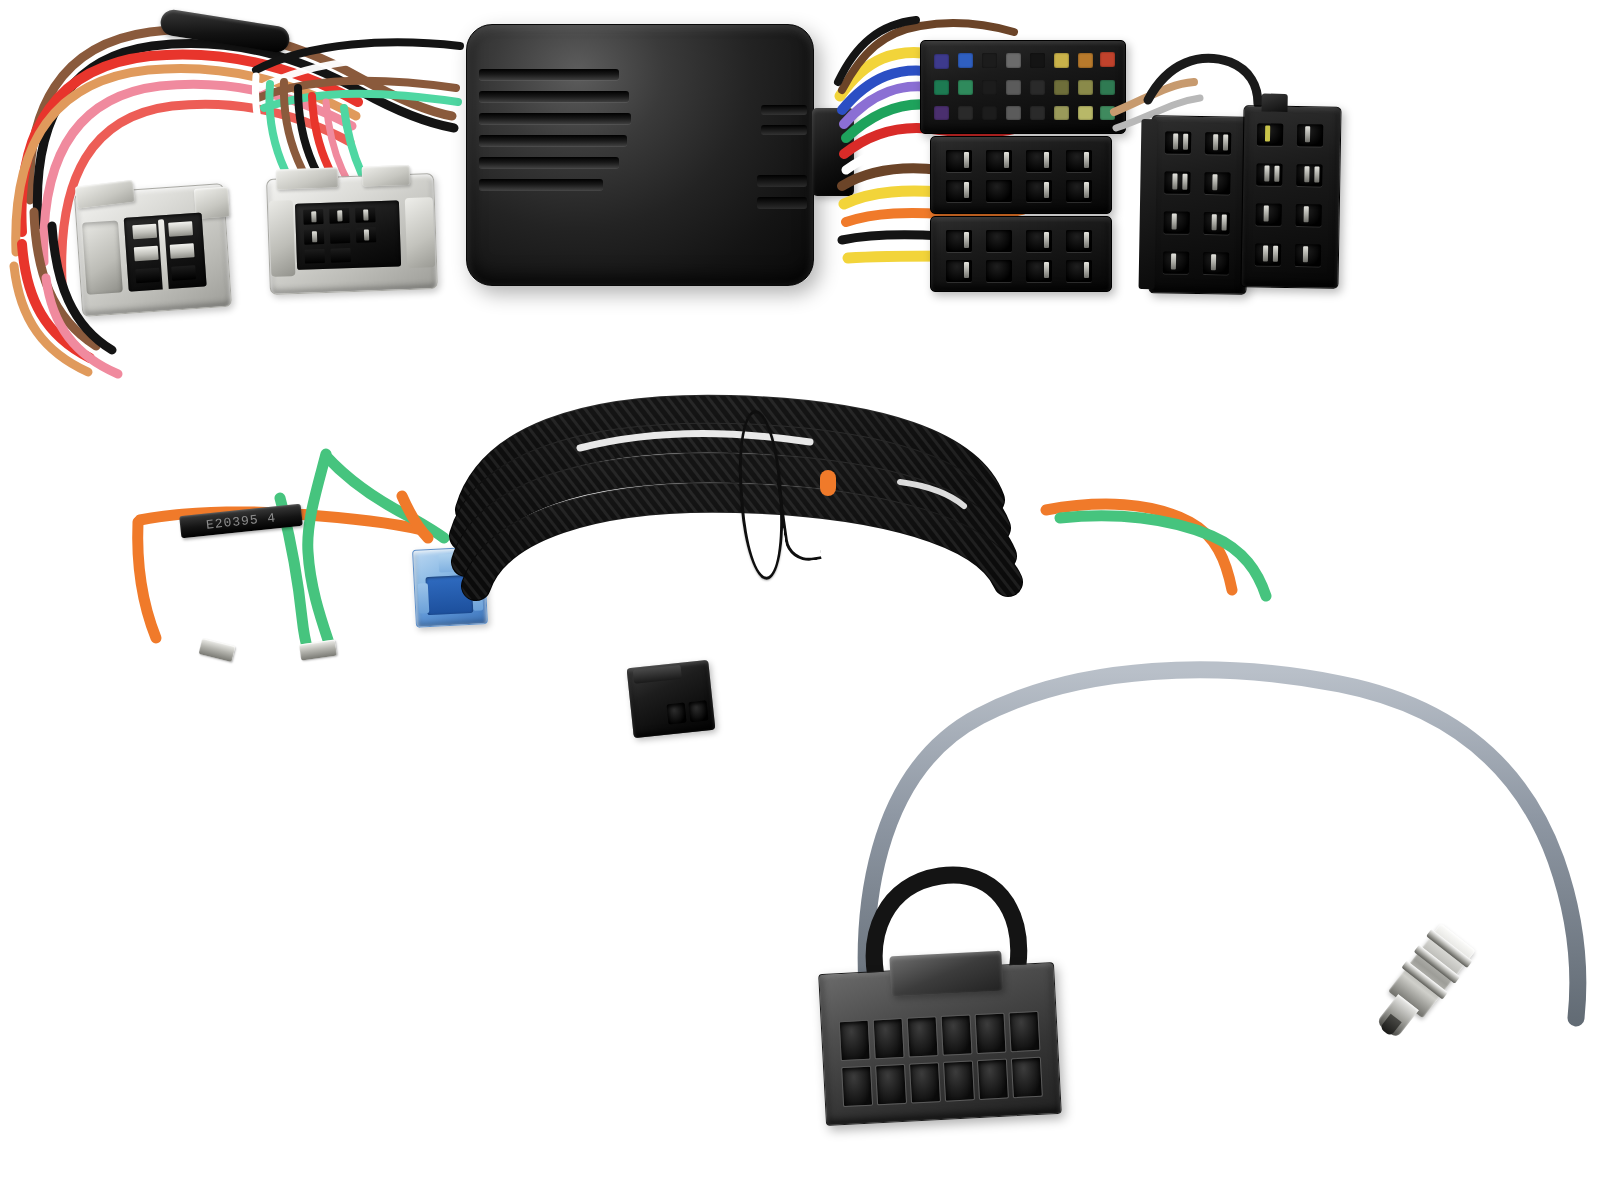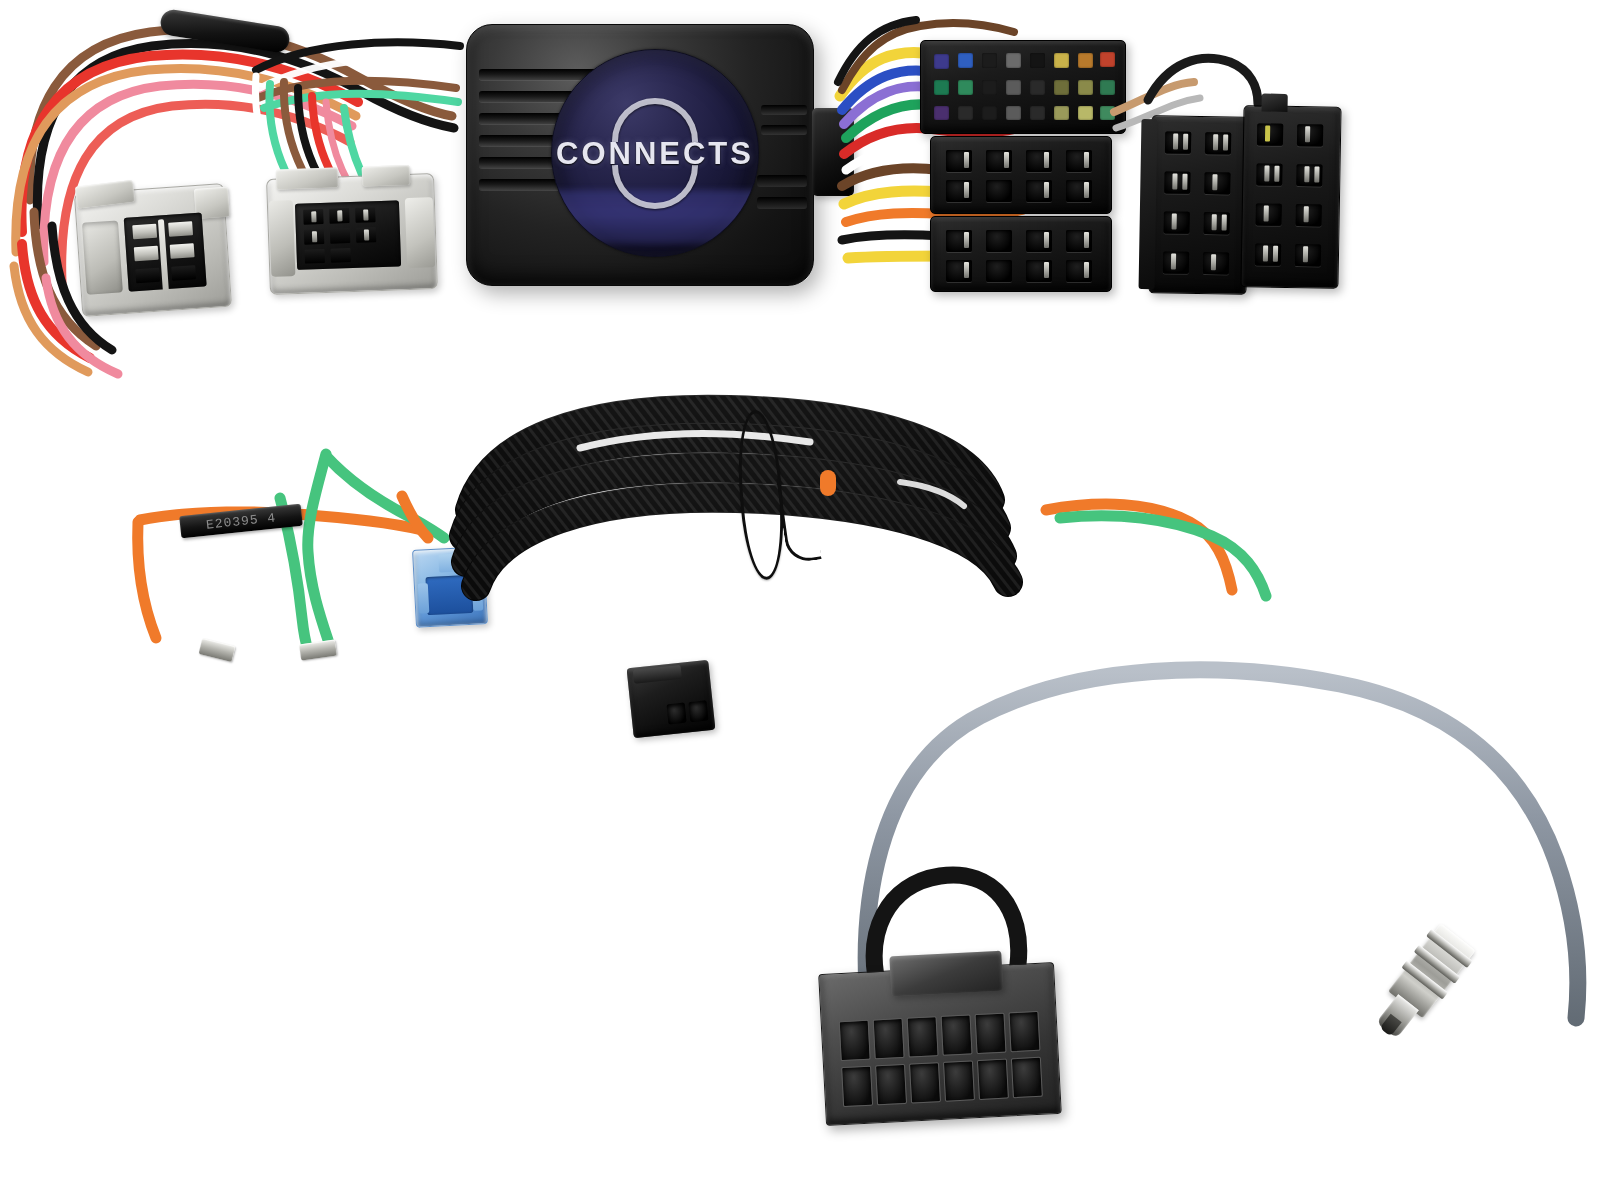--- a/index.html
+++ b/index.html
@@ -319,30 +319,20 @@
       <div class="vent" style="top:88px;  width:152px;"></div>
       <div class="vent" style="top:110px; width:148px;"></div>
       <div class="vent" style="top:132px; width:140px;"></div>
       <div class="vent" style="top:154px; width:124px;"></div>
 
       <div class="abs" style="right:6px;top:80px;width:46px;height:10px;background:linear-gradient(#000,#333);border-radius:3px;"></div>
       <div class="abs" style="right:6px;top:100px;width:46px;height:10px;background:linear-gradient(#000,#333);border-radius:3px;"></div>
       <div class="abs" style="right:6px;top:150px;width:50px;height:12px;background:linear-gradient(#000,#2c2c2c);border-radius:3px;"></div>
       <div class="abs" style="right:6px;top:172px;width:50px;height:12px;background:linear-gradient(#000,#2c2c2c);border-radius:3px;"></div>
 
-      <div class="badge" style="left:84px;top:24px;width:208px;height:208px;">
-        <div class="logo-wrap">
-          <div class="logo-arc-top"></div>
-          <div style="position:relative;">
-            <span class="logo-word">CONNECTS</span>
-            <span class="logo-reg" style="top:-30px;right:-12px;">®</span>
-          </div>
-          <div class="logo-arc-bot"></div>
-        </div>
-      </div>
     </div>
 
     <div class="abs" style="left:812px;top:108px;width:42px;height:88px;border-radius:5px;
                 background:linear-gradient(150deg,#313131,#101010 60%,#000);
                 box-shadow:inset 0 2px 4px rgba(255,255,255,.16), 2px 3px 7px rgba(0,0,0,.25);"></div>
 
     <svg class="wire-svg" width="260" height="290" style="left:836px;top:18px;">
       <g fill="none" stroke-linecap="round">
         <path d="M4,78 C30,40 60,30 96,36 C124,40 150,40 176,34" stroke="#f2d43a" stroke-width="11"></path>
         <path d="M6,92 C34,58 64,48 98,54 C128,58 152,56 178,50" stroke="#2b4fc4" stroke-width="10"></path>

